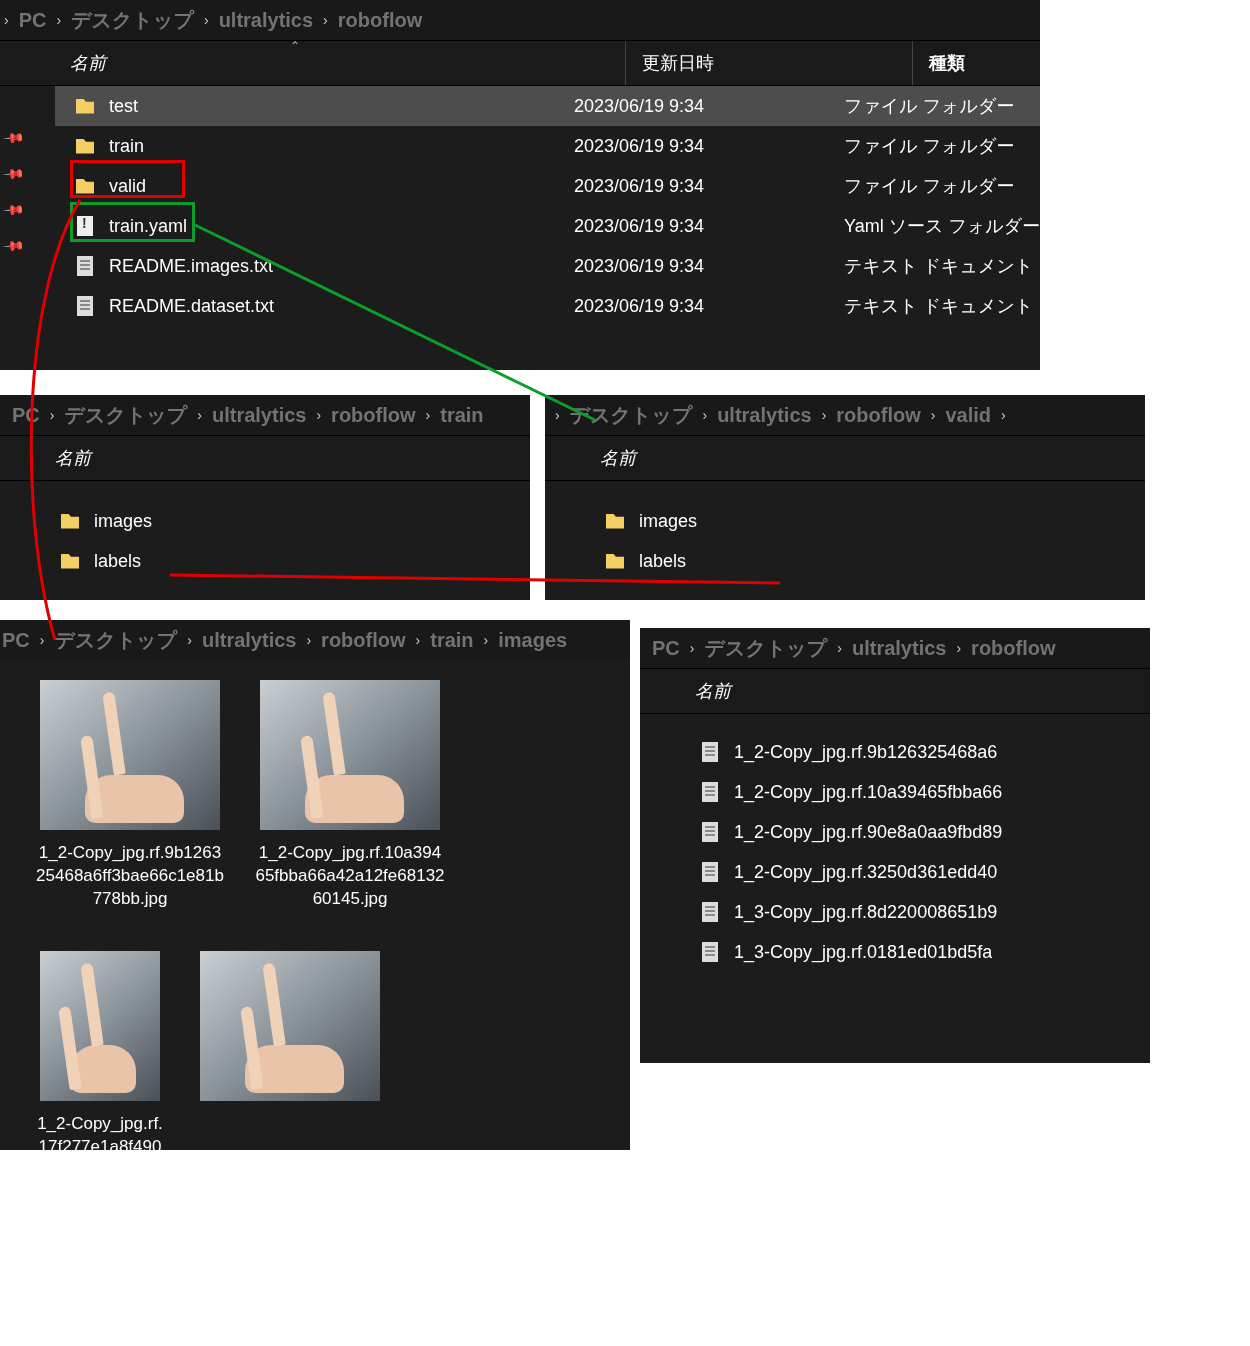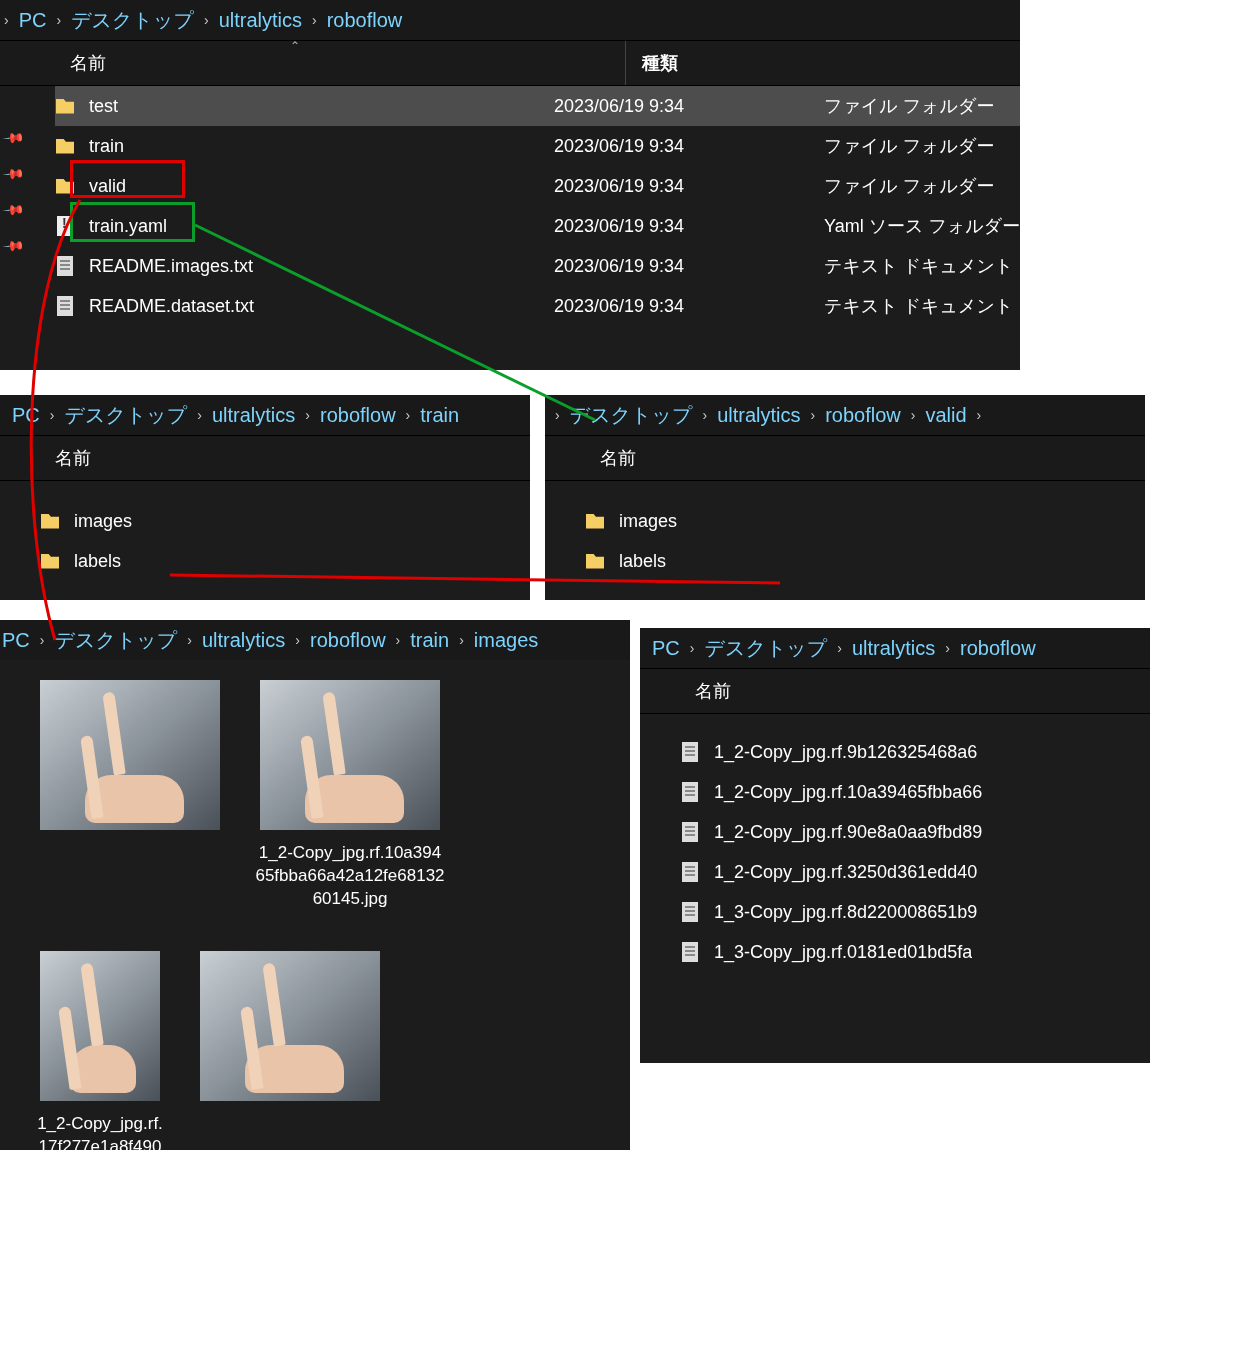--- a/index.html
+++ b/index.html
@@ -29,40 +29,42 @@
     height: 40px;
     gap: 0;
     padding-left: 6px;
     font-size: 20px;
   }
   .crumb {
     display: inline-flex;
     align-items: center;
     gap: 8px;
     padding: 0 6px;
-    color: #7dd3fc;
+    color: #737373;
+    font-weight: bold;
   }
   .chev {
     color: #ccc;
     font-size: 14px;
     padding: 0 4px;
   }
 
   
   .col-header {
     display: flex;
     align-items: center;
     height: 44px;
     border-bottom: 1px solid #000;
     border-top: 1px solid #000;
     background: #1a1a1a;
   }
   .col-header .col-name {
     padding-left: 70px;
     flex: none;
+    font-style: italic;
   }
   .col-header .col-mod, .col-header .col-type {
     border-left: 1px solid #444;
     height: 100%;
     display: flex;
     align-items: center;
     padding-left: 16px;
   }
   .sort-caret {
     font-size: 12px;
@@ -70,20 +72,21 @@
     position: absolute;
     left: 290px;
     top: 44px;
   }
 
   
   .row {
     display: flex;
     align-items: center;
     height: 40px;
+    padding-left: 20px;
   }
   .row.sel { background: #4d4d4d; }
   .ico {
     width: 20px;
     height: 20px;
     display: inline-flex;
     align-items: center;
     justify-content: center;
     margin-right: 14px;
     flex: none;
@@ -204,20 +207,21 @@
     <span class="crumb">デスクトップ</span>
     <span class="chev">›</span>
     <span class="crumb">ultralytics</span>
     <span class="chev">›</span>
     <span class="crumb">roboflow</span>
   </div>
 
   <div class="col-header" style="position:relative;">
     <span class="sort-caret" style="top:-2px;">⌃</span>
     <div class="col-name" style="width:555px;">名前</div>
+    <div class="col-mod" style="width:270px;">更新日時</div>
     <div class="col-type" style="flex:1;font-weight:bold;">種類</div>
   </div>
 
   <div style="padding-left:55px;">
 
     <div id="top-rows">
         <div class="row sel">
           <span class="ico">
             <span class="folder-ico"></span>
           </span>
@@ -352,20 +356,21 @@
     <span class="chev">›</span>
     <span class="crumb">roboflow</span>
     <span class="chev">›</span>
     <span class="crumb">train</span>
     <span class="chev">›</span>
     <span class="crumb">images</span>
   </div>
   <div class="thumbs">
     <div class="thumb">
       <div class="timg"></div>
+      <div class="tlabel">1_2-Copy_jpg.rf.9b126325468a6ff3bae66c1e81b778bb.jpg</div>
     </div>
     <div class="thumb">
       <div class="timg"></div>
       <div class="tlabel">1_2-Copy_jpg.rf.10a39465fbba66a42a12fe6813260145.jpg</div>
     </div>
     <div class="thumb" style="width:120px;">
       <div class="timg" style="width:120px;"></div>
       <div class="tlabel" style="width:130px;">1_2-Copy_jpg.rf.17f277e1a8f4907e4da1ae32e.jpg</div>
     </div>
 

